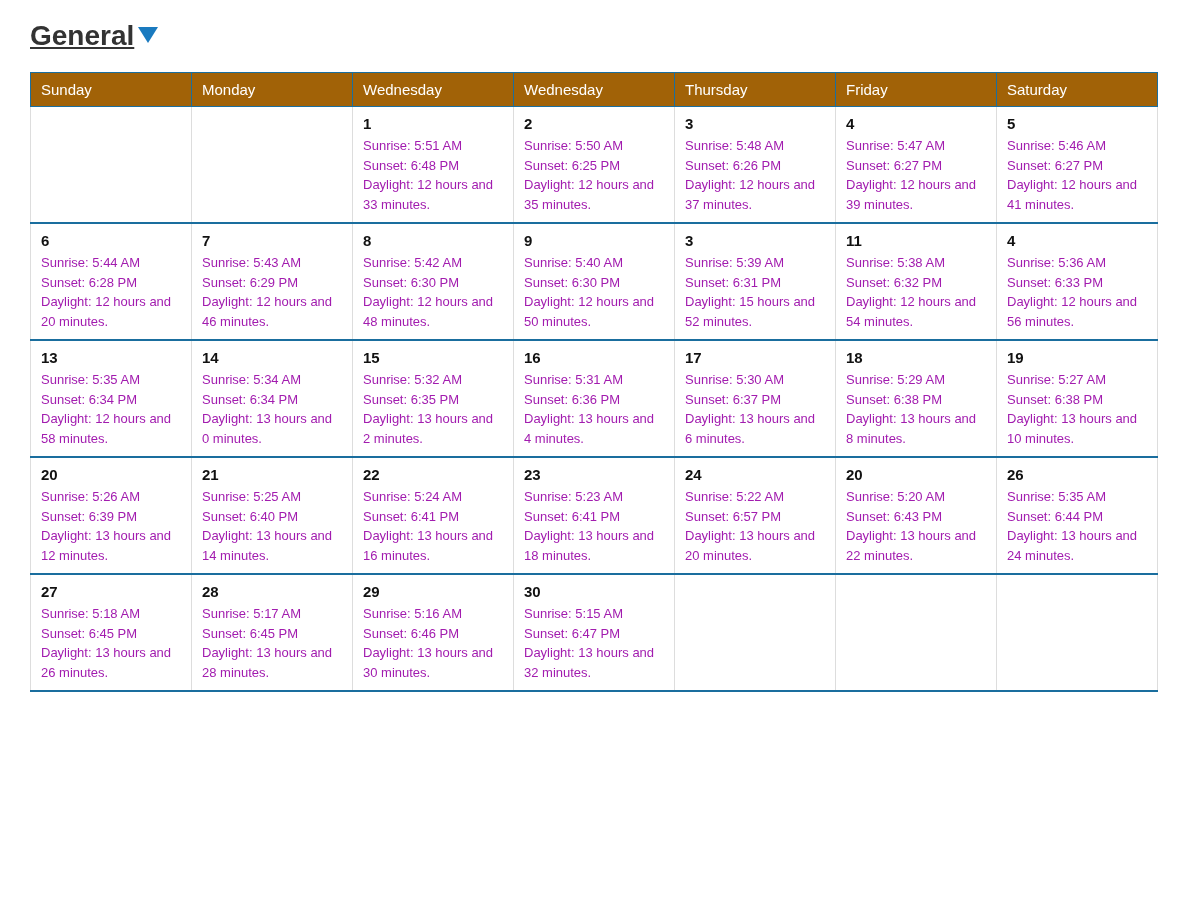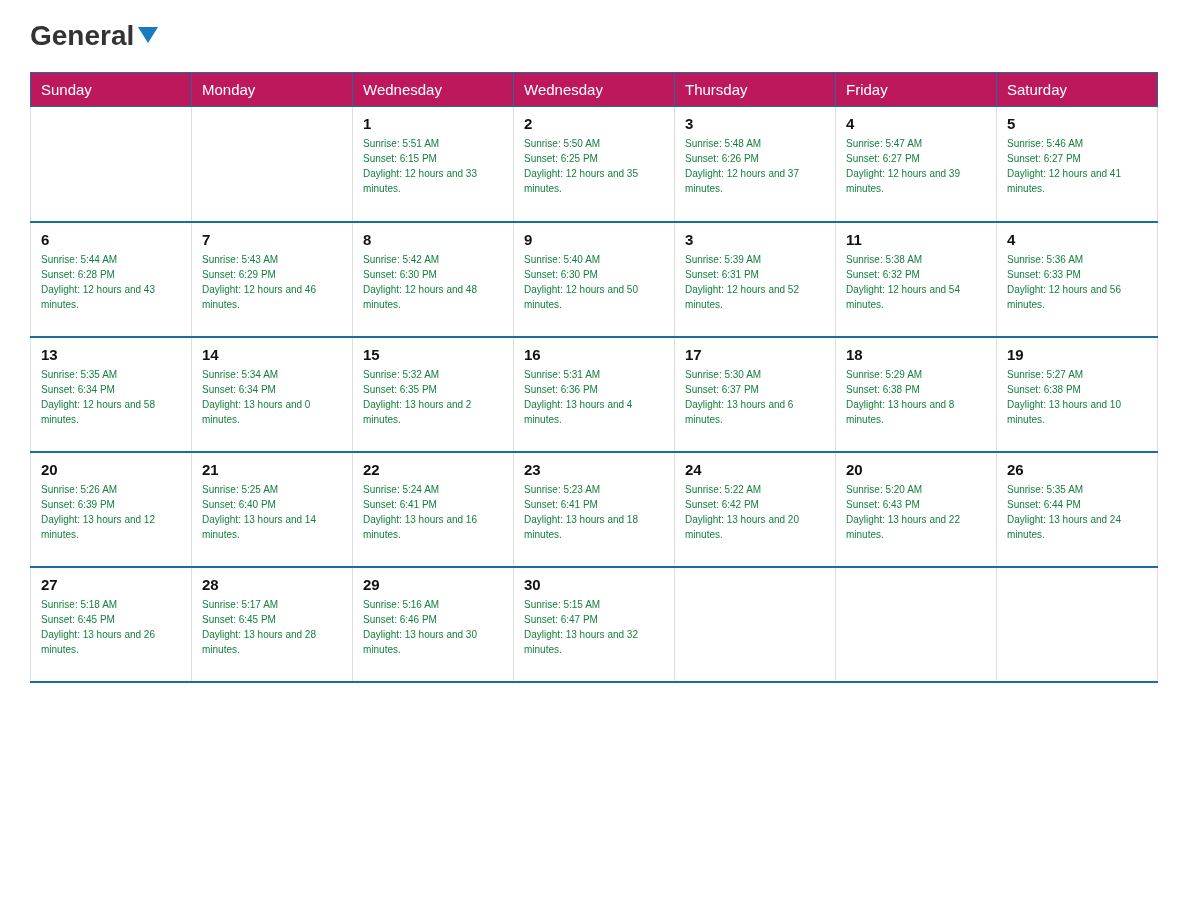--- a/index.html
+++ b/index.html
@@ -21,20 +21,21 @@
       flex-direction: column;
       align-items: flex-start;
     }
     .logo-general {
       font-size: 28px;
       font-weight: bold;
       color: #333;
       display: flex;
       align-items: center;
       gap: 2px;
+      text-decoration: underline;
     }
     .logo-blue {
       color: #1a7abf;
       font-size: 28px;
       font-weight: bold;
     }
     .logo-triangle {
       width: 0;
       height: 0;
       border-left: 10px solid transparent;
@@ -56,21 +57,21 @@
       font-size: 22px;
       color: #555;
       margin-top: 4px;
     }
     table {
       width: 100%;
       border-collapse: collapse;
       table-layout: fixed;
     }
     thead tr th {
-      background-color: #be185d;
+      background-color: #a16207;
       color: #fff;
       font-size: 15px;
       font-weight: normal;
       padding: 8px 10px;
       text-align: left;
       border: 1px solid #1a6e9e;
     }
     tbody tr {
       border-bottom: 2px solid #1a6e9e;
     }
@@ -86,22 +87,22 @@
     tbody tr td:first-child {
       border-left: 1px solid #ddd;
     }
     .day-num {
       font-size: 15px;
       font-weight: bold;
       color: #111;
       margin-bottom: 4px;
     }
     .day-info {
-      font-size: 10px;
-      color: #15803d;
+      font-size: 13px;
+      color: #a21caf;
       line-height: 1.5;
     }
     .empty-cell {
       background: #fff;
     }
   </style>
 </head>
 <body>
 
 <div class="header">
@@ -131,21 +132,21 @@
       </tr>
   </thead>
   <tbody id="calendar-body">
   <tr>
         <td class="empty-cell"></td>
         <td class="empty-cell"></td>
         <td>
           <div class="day-num">1</div>
           <div class="day-info">
             <div>Sunrise: 5:51 AM</div>
-            <div>Sunset: 6:15 PM</div>
+            <div>Sunset: 6:48 PM</div>
             <div>Daylight: 12 hours and 33 minutes.</div>
           </div>
         </td>
         <td>
           <div class="day-num">2</div>
           <div class="day-info">
             <div>Sunrise: 5:50 AM</div>
             <div>Sunset: 6:25 PM</div>
             <div>Daylight: 12 hours and 35 minutes.</div>
           </div>
@@ -174,21 +175,21 @@
             <div>Daylight: 12 hours and 41 minutes.</div>
           </div>
         </td>
       </tr>
       <tr>
         <td>
           <div class="day-num">6</div>
           <div class="day-info">
             <div>Sunrise: 5:44 AM</div>
             <div>Sunset: 6:28 PM</div>
-            <div>Daylight: 12 hours and 43 minutes.</div>
+            <div>Daylight: 12 hours and 20 minutes.</div>
           </div>
         </td>
         <td>
           <div class="day-num">7</div>
           <div class="day-info">
             <div>Sunrise: 5:43 AM</div>
             <div>Sunset: 6:29 PM</div>
             <div>Daylight: 12 hours and 46 minutes.</div>
           </div>
         </td>
@@ -206,21 +207,21 @@
             <div>Sunrise: 5:40 AM</div>
             <div>Sunset: 6:30 PM</div>
             <div>Daylight: 12 hours and 50 minutes.</div>
           </div>
         </td>
         <td>
           <div class="day-num">3</div>
           <div class="day-info">
             <div>Sunrise: 5:39 AM</div>
             <div>Sunset: 6:31 PM</div>
-            <div>Daylight: 12 hours and 52 minutes.</div>
+            <div>Daylight: 15 hours and 52 minutes.</div>
           </div>
         </td>
         <td>
           <div class="day-num">11</div>
           <div class="day-info">
             <div>Sunrise: 5:38 AM</div>
             <div>Sunset: 6:32 PM</div>
             <div>Daylight: 12 hours and 54 minutes.</div>
           </div>
         </td>
@@ -321,21 +322,21 @@
           <div class="day-info">
             <div>Sunrise: 5:23 AM</div>
             <div>Sunset: 6:41 PM</div>
             <div>Daylight: 13 hours and 18 minutes.</div>
           </div>
         </td>
         <td>
           <div class="day-num">24</div>
           <div class="day-info">
             <div>Sunrise: 5:22 AM</div>
-            <div>Sunset: 6:42 PM</div>
+            <div>Sunset: 6:57 PM</div>
             <div>Daylight: 13 hours and 20 minutes.</div>
           </div>
         </td>
         <td>
           <div class="day-num">20</div>
           <div class="day-info">
             <div>Sunrise: 5:20 AM</div>
             <div>Sunset: 6:43 PM</div>
             <div>Daylight: 13 hours and 22 minutes.</div>
           </div>

